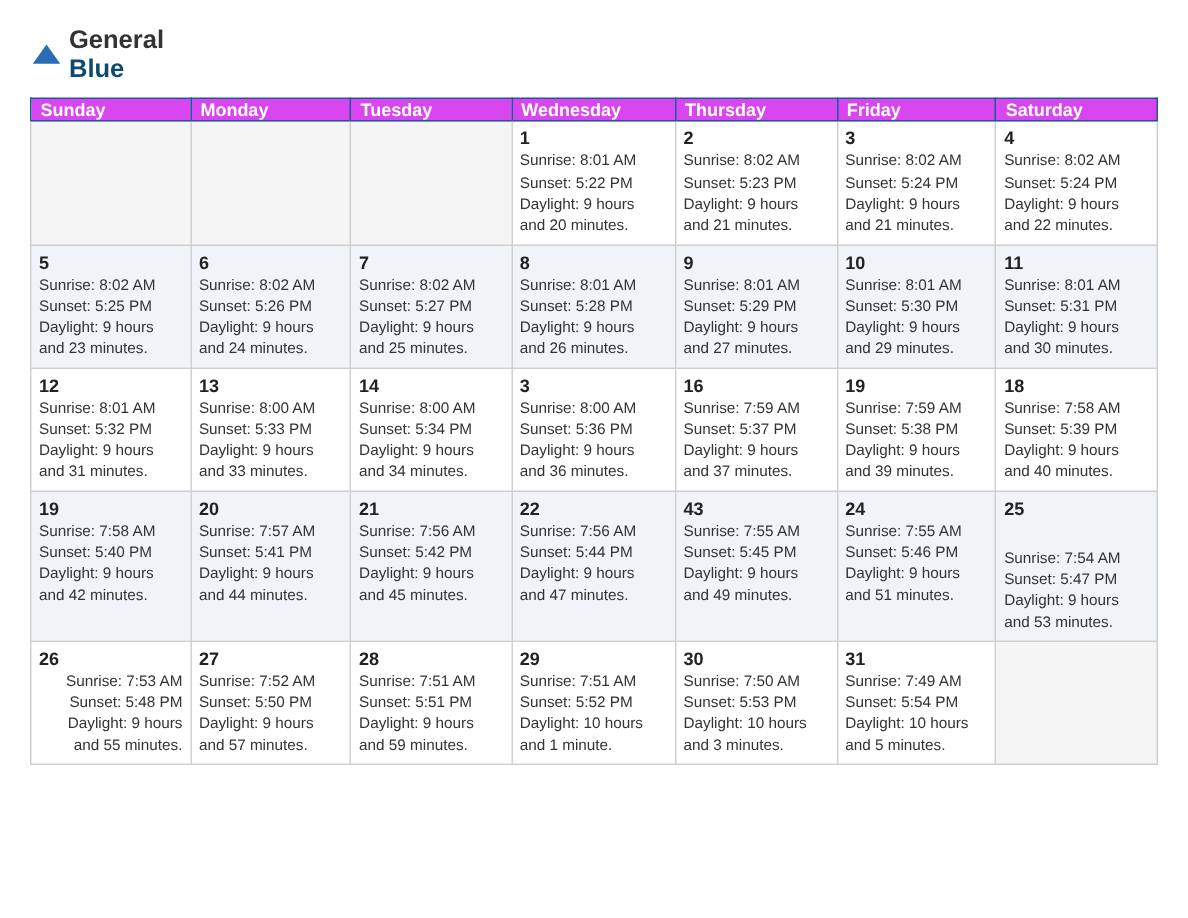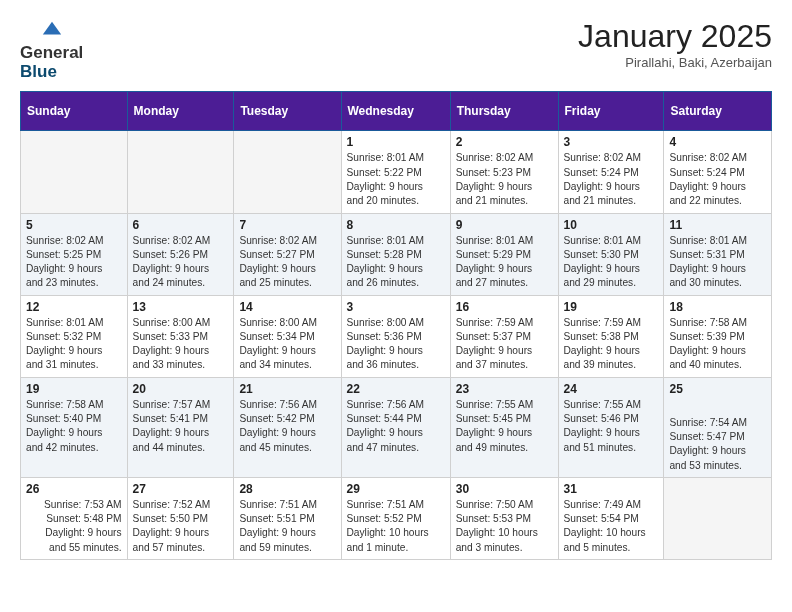--- a/index.html
+++ b/index.html
@@ -16,21 +16,20 @@
     .header {
       display: flex;
       align-items: flex-start;
       justify-content: space-between;
       margin-bottom: 10px;
     }
     .logo {
       display: flex;
       align-items: center;
       gap: 4px;
-      flex-direction: column;
     }
     .logo-text {
       font-size: 17px;
       font-weight: bold;
       line-height: 1.1;
     }
     .logo-general { color: #333; }
     .logo-blue { color: #0c4a6e; }
     .logo-icon {
       width: 22px;
@@ -47,25 +46,25 @@
     .location {
       font-size: 13px;
       color: #555;
     }
     .calendar {
       width: 100%;
       border-collapse: collapse;
       border: 1px solid #ccc;
     }
     .calendar th {
-      background: #4c1d95;
+      background: #d946ef;
       color: #fff;
       font-size: 12px;
       font-weight: bold;
-      padding: 12px 6px;
+      padding: 0 6px;
       text-align: left;
       border: 1px solid #1a5a9a;
     }
     .calendar td {
       border: 1px solid #d0d0d0;
       vertical-align: top;
       padding: 4px 5px;
       width: 113px;
       min-height: 70px;
       background: #fff;
@@ -97,24 +96,20 @@
   <div class="header">
     <div class="logo">
       <svg class="logo-icon" viewBox="0 0 24 24" xmlns="http://www.w3.org/2000/svg">
         <polygon points="12,4 22,18 2,18" fill="#2a6db5"></polygon>
       </svg>
       <div class="logo-text">
         <span class="logo-general">General</span><br>
         <span class="logo-blue">Blue</span>
       </div>
     </div>
-    <div class="title-block">
-      <div class="month-title">January 2025</div>
-      <div class="location">Pirallahi, Baki, Azerbaijan</div>
-    </div>
   </div>
 
   <table class="calendar">
     <thead>
       <tr>
       <th>Sunday</th>
           <th>Monday</th>
           <th>Tuesday</th>
           <th>Wednesday</th>
           <th>Thursday</th>
@@ -281,21 +276,21 @@
 and 45 minutes.</div>
           </td>
           <td>
             <div class="day-number">22</div>
             <div class="day-info" style="white-space: pre-line;">Sunrise: 7:56 AM
 Sunset: 5:44 PM
 Daylight: 9 hours
 and 47 minutes.</div>
           </td>
           <td>
-            <div class="day-number">23</div>
+            <div class="day-number">43</div>
             <div class="day-info" style="white-space: pre-line;">Sunrise: 7:55 AM
 Sunset: 5:45 PM
 Daylight: 9 hours
 and 49 minutes.</div>
           </td>
           <td>
             <div class="day-number">24</div>
             <div class="day-info" style="white-space: pre-line;">Sunrise: 7:55 AM
 Sunset: 5:46 PM
 Daylight: 9 hours

